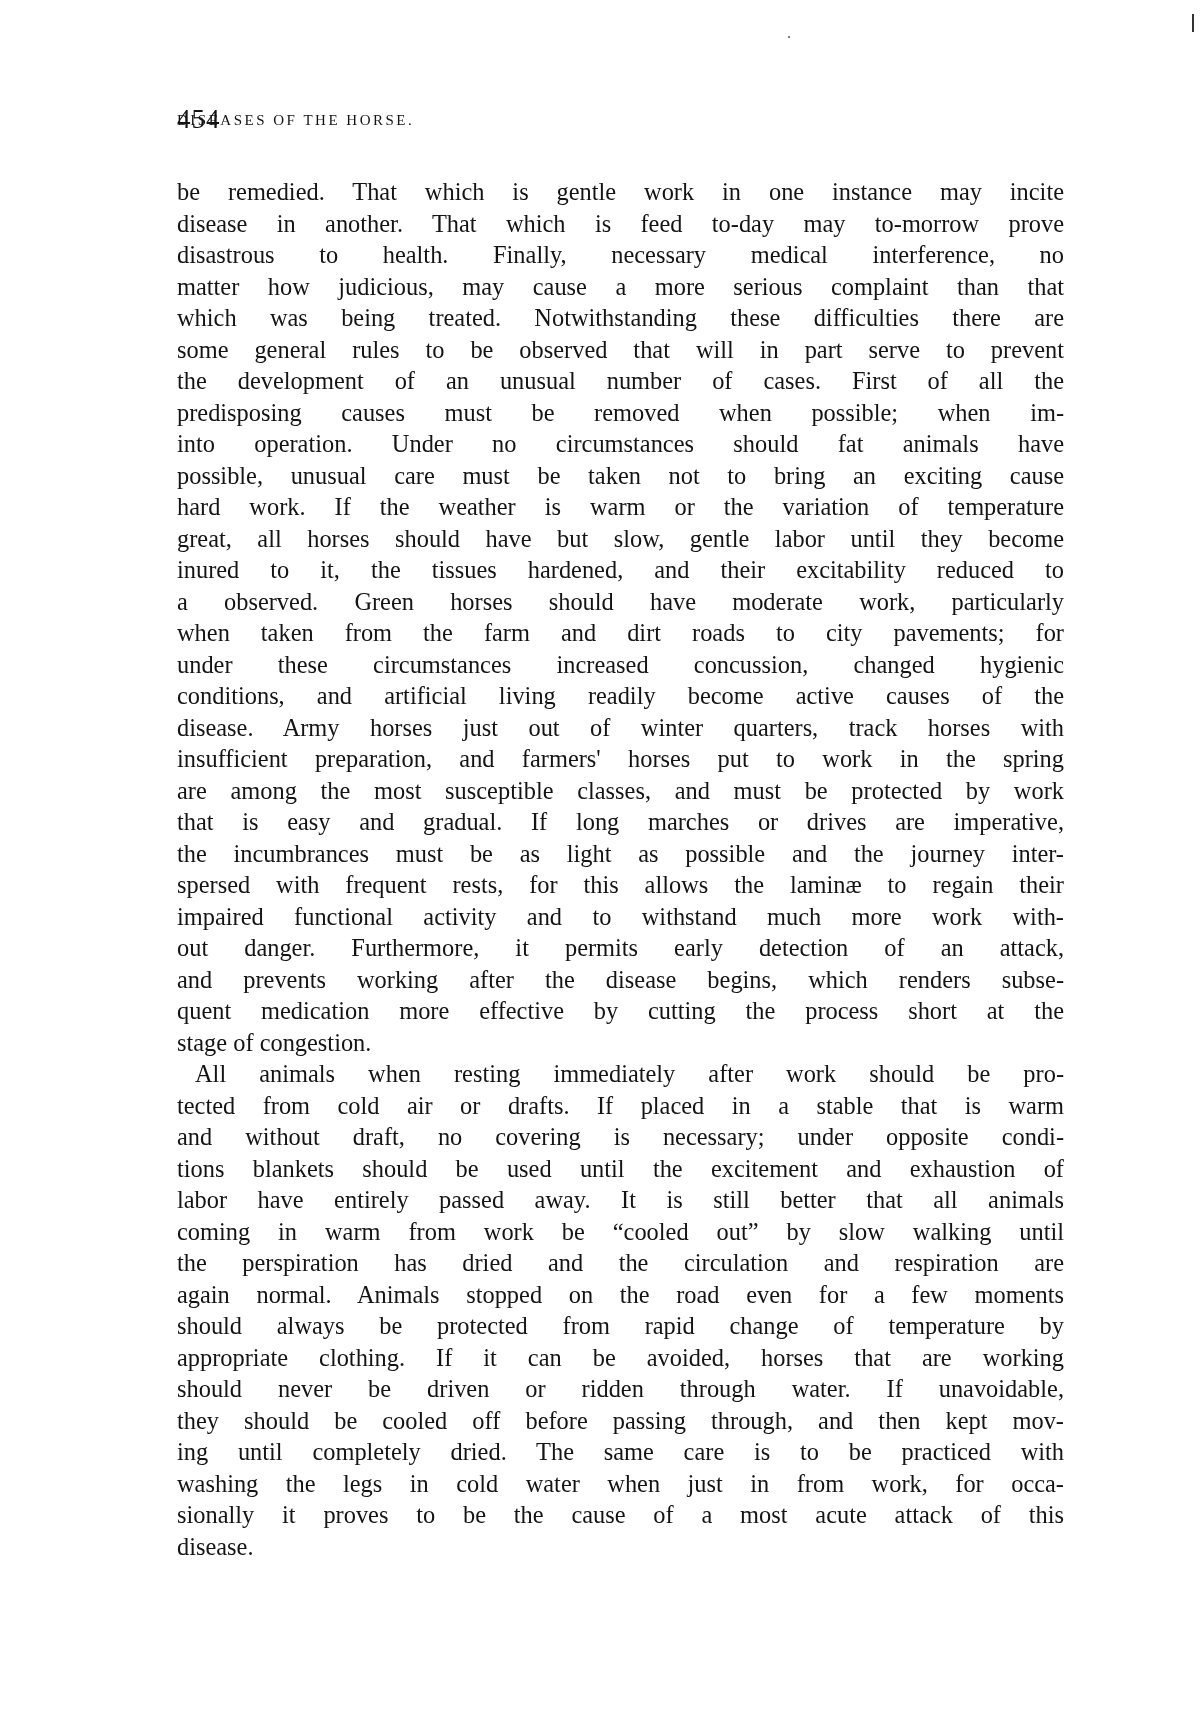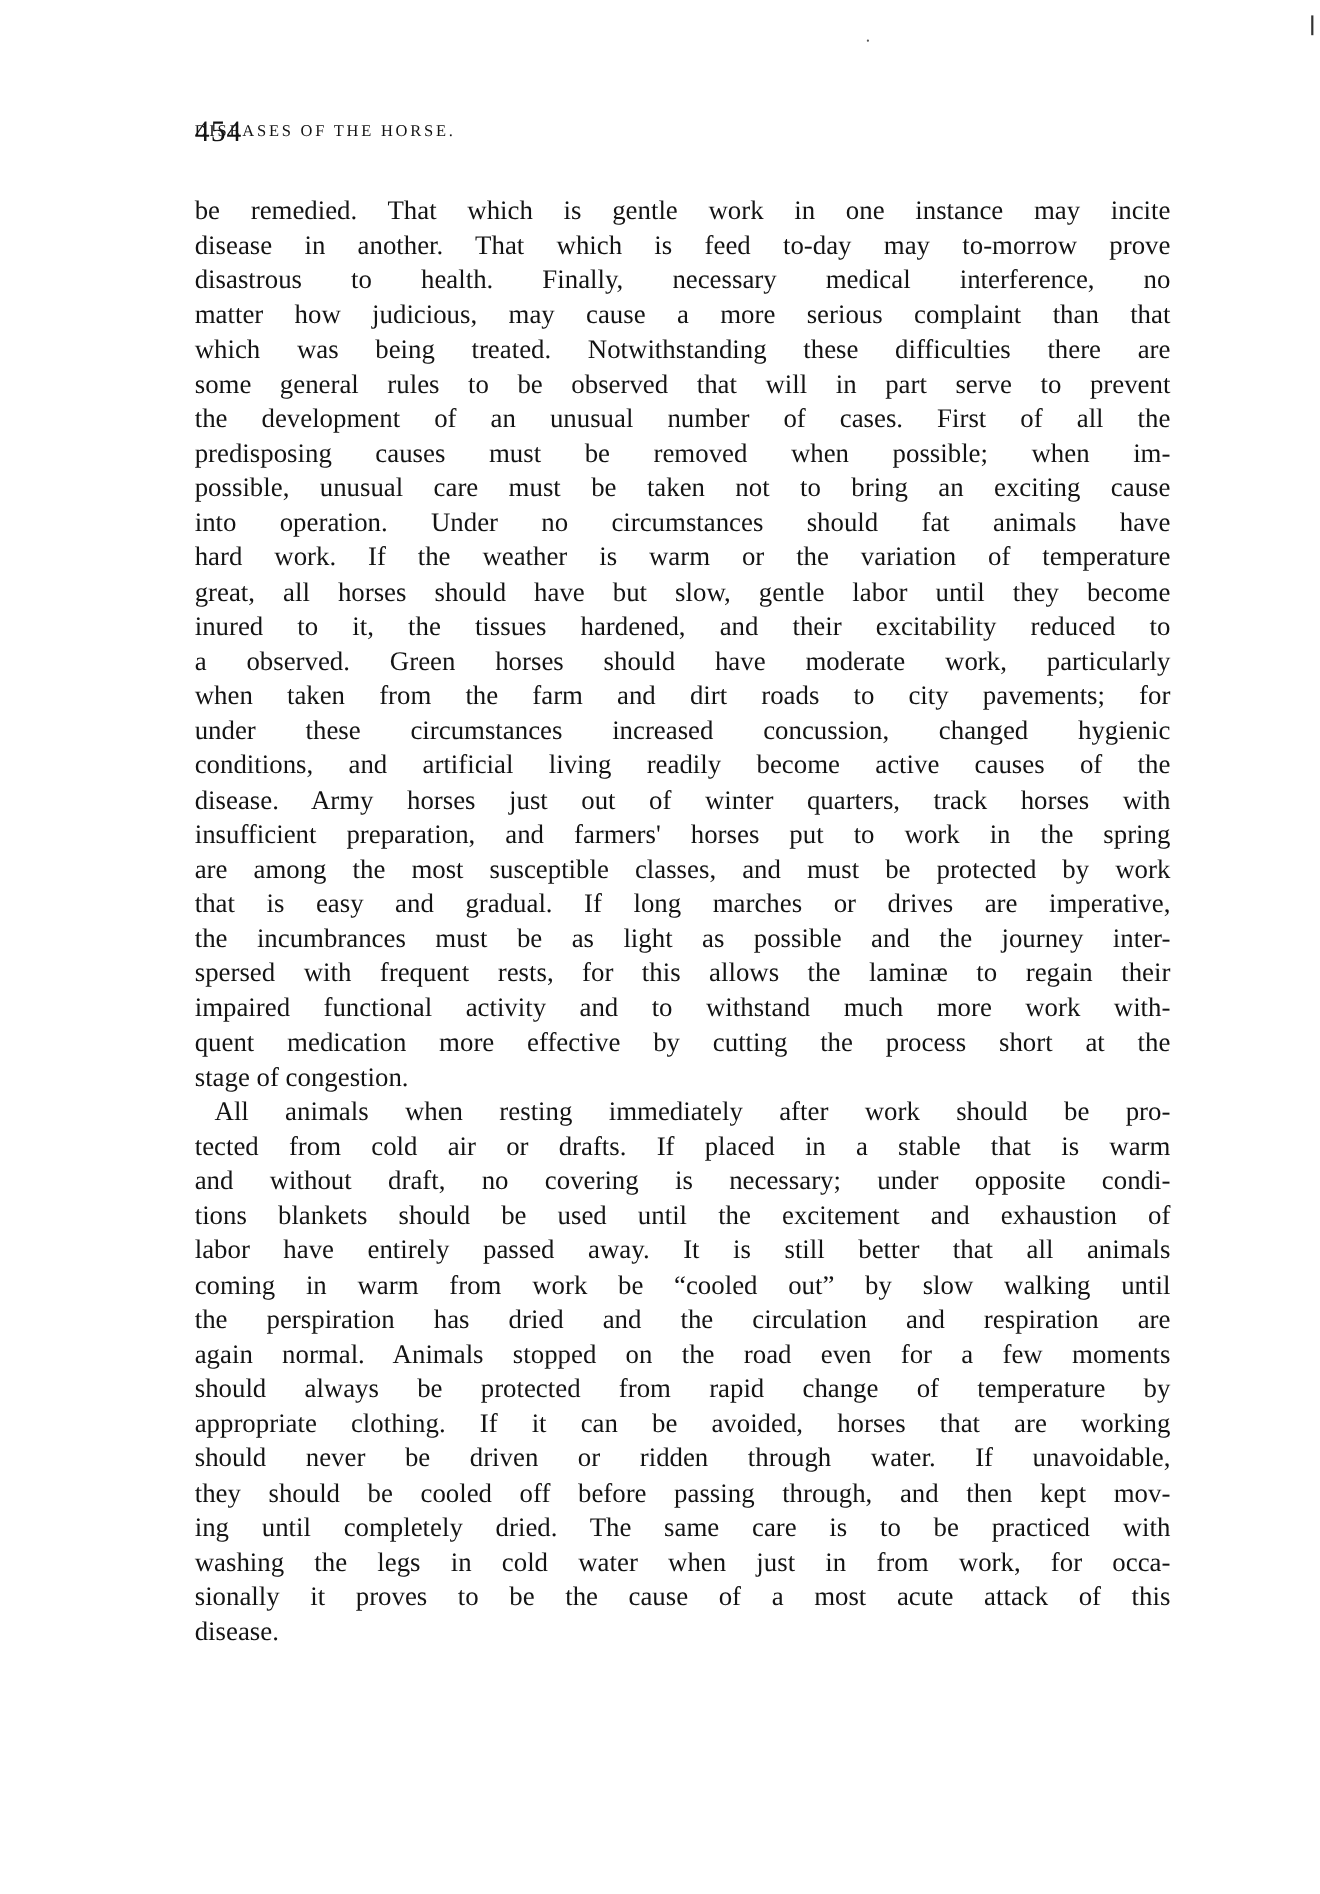--- a/index.html
+++ b/index.html
@@ -52,36 +52,38 @@
   <div class="body-text">
     <p class="paragraph">
         <span class="line">be remedied.  That which is gentle work in one instance may incite</span>
         <span class="line">disease in another.  That which is feed to-day may to-morrow prove</span>
         <span class="line">disastrous to health.  Finally, necessary medical interference, no</span>
         <span class="line">matter how judicious, may cause a more serious complaint than that</span>
         <span class="line">which was being treated.  Notwithstanding these difficulties there are</span>
         <span class="line">some general rules to be observed that will in part serve to prevent</span>
         <span class="line">the development of an unusual number of cases.  First of all the</span>
         <span class="line">predisposing causes must be removed when possible; when im-</span>
+        <span class="line">into operation.  Under no circumstances should fat animals have</span>
         <span class="line">possible, unusual care must be taken not to bring an exciting cause</span>
-        <span class="line">into operation.  Under no circumstances should fat animals have</span>
         <span class="line">hard work.  If the weather is warm or the variation of temperature</span>
         <span class="line">great, all horses should have but slow, gentle labor until they become</span>
         <span class="line">inured to it, the tissues hardened, and their excitability reduced to</span>
         <span class="line">a observed.  Green horses should have moderate work, particularly</span>
         <span class="line">when taken from the farm and dirt roads to city pavements; for</span>
         <span class="line">under these circumstances increased concussion, changed hygienic</span>
         <span class="line">conditions, and artificial living readily become active causes of the</span>
         <span class="line">disease.  Army horses just out of winter quarters, track horses with</span>
         <span class="line">insufficient preparation, and farmers' horses put to work in the spring</span>
         <span class="line">are among the most susceptible classes, and must be protected by work</span>
         <span class="line">that is easy and gradual.  If long marches or drives are imperative,</span>
         <span class="line">the incumbrances must be as light as possible and the journey inter-</span>
         <span class="line">spersed with frequent rests, for this allows the laminæ to regain their</span>
         <span class="line">impaired functional activity and to withstand much more work with-</span>
+        <span class="line">out danger.  Furthermore, it permits early detection of an attack,</span>
+        <span class="line">and prevents working after the disease begins, which renders subse-</span>
         <span class="line">quent medication more effective by cutting the process short at the</span>
         <span class="line last">stage of congestion.</span>
       </p>
     <p class="paragraph">
         <span class="line indent">All animals when resting immediately after work should be pro-</span>
         <span class="line">tected from cold air or drafts.  If placed in a stable that is warm</span>
         <span class="line">and without draft, no covering is necessary; under opposite condi-</span>
         <span class="line">tions blankets should be used until the excitement and exhaustion of</span>
         <span class="line">labor have entirely passed away.  It is still better that all animals</span>
         <span class="line">coming in warm from work be “cooled out” by slow walking until</span>

